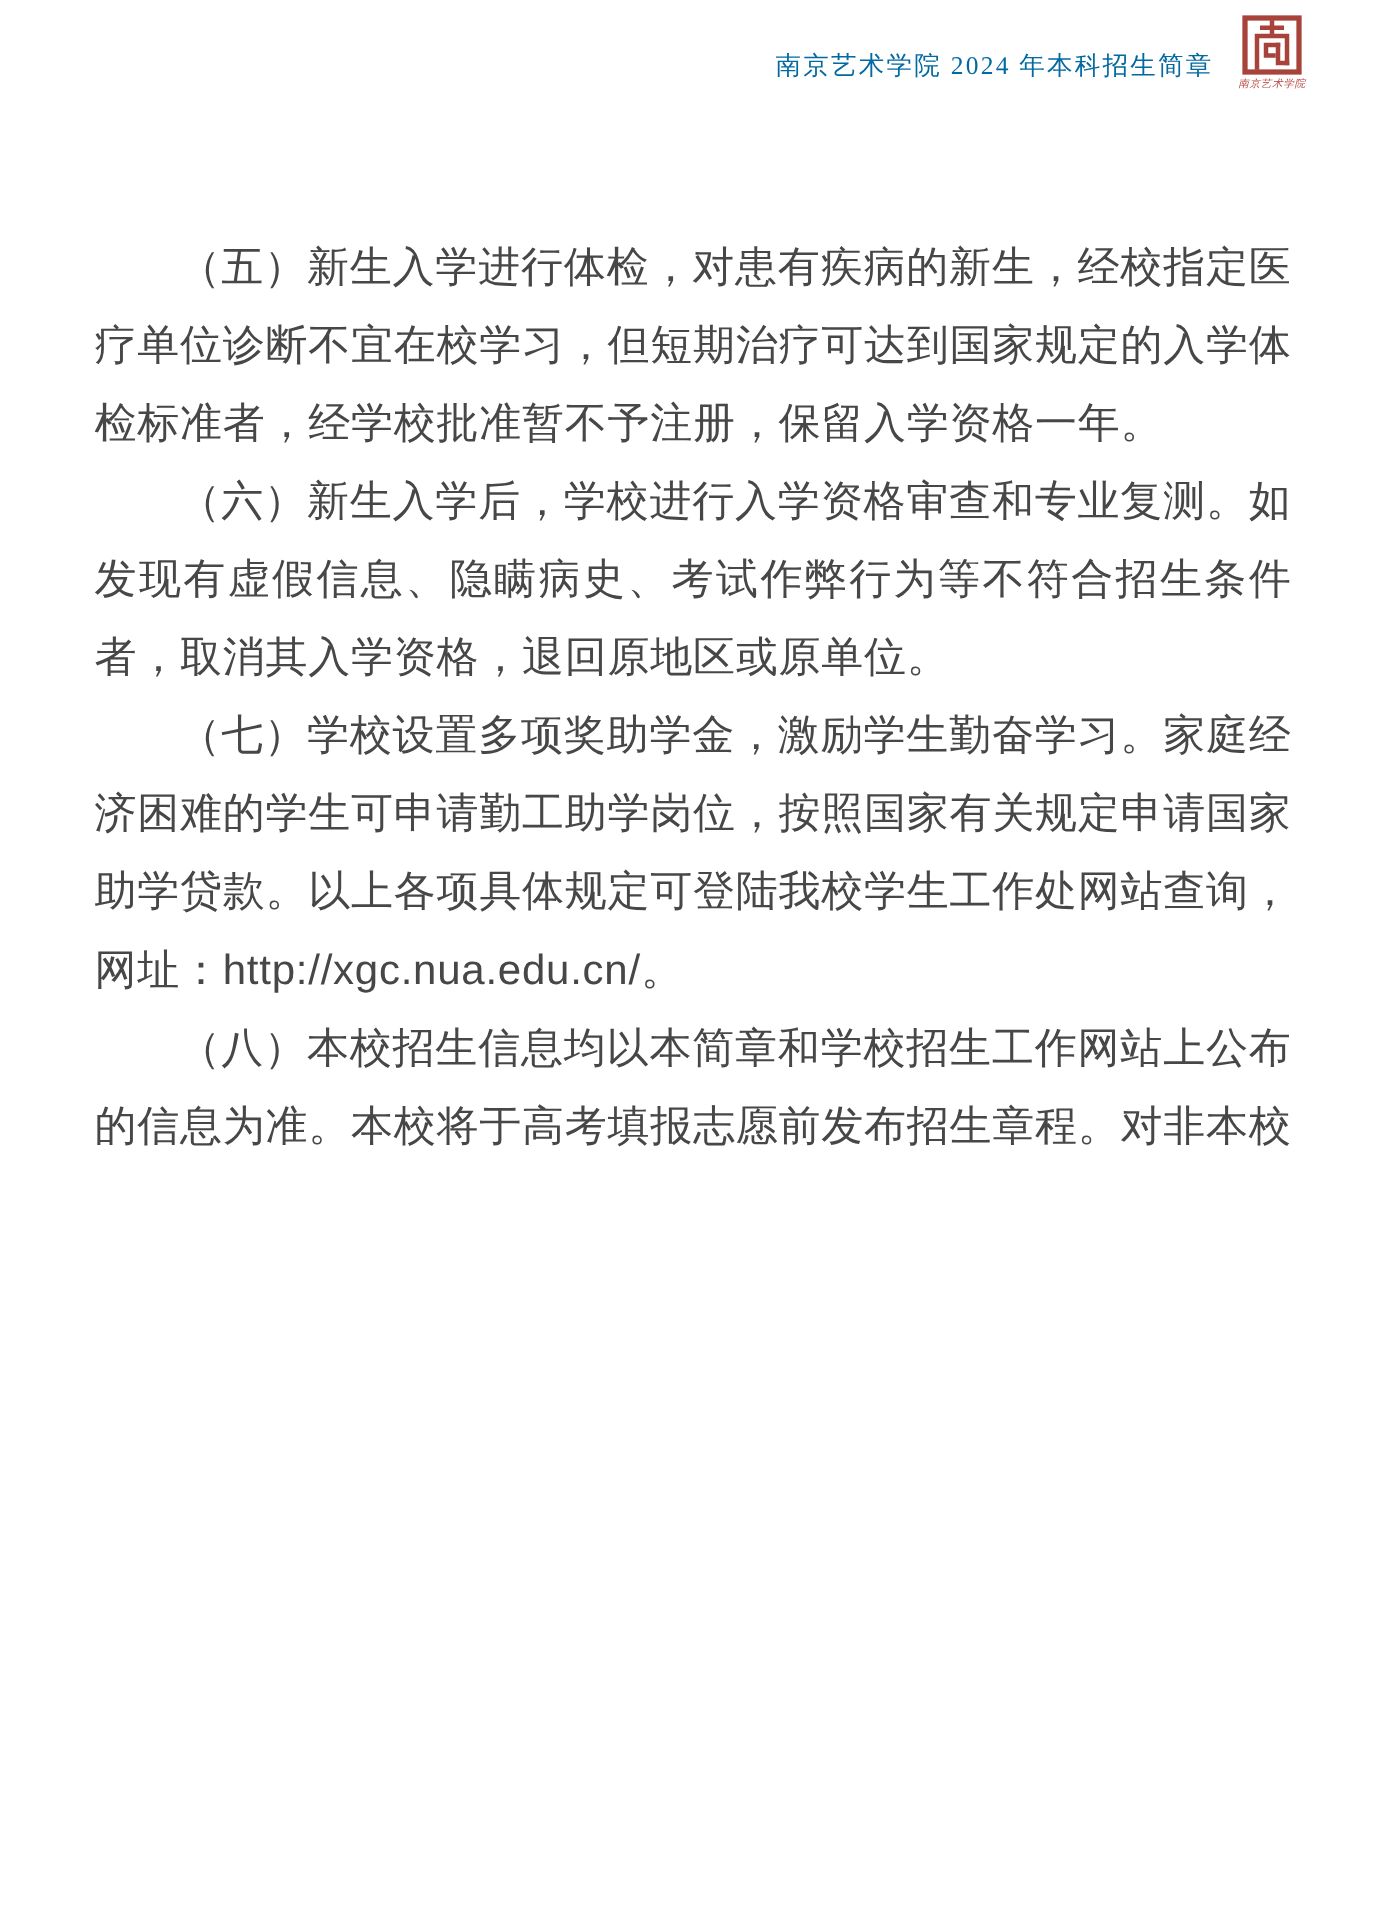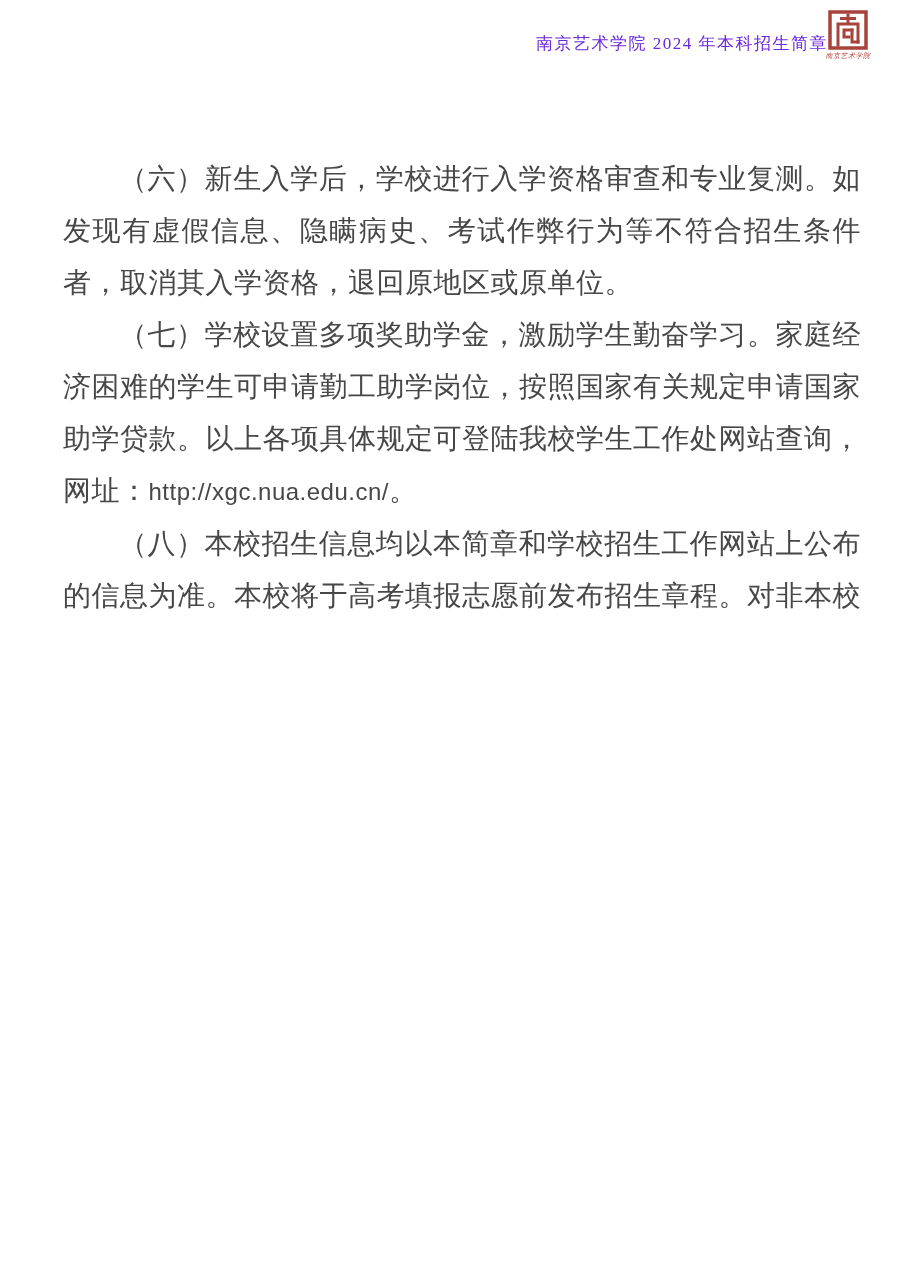--- a/index.html
+++ b/index.html
@@ -9,24 +9,24 @@
     height: 1285px;
     background: #ffffff;
     overflow: hidden;
     font-family: "Liberation Serif", serif;
   }
 
   
   .header-title {
     position: absolute;
     top: 33px;
-    right: 96px;
+    right: 115px;
     font-size: 17px;
     line-height: 22px;
-    color: #6d28d9;
+    color: #0369a1;
     letter-spacing: 1.5px;
     white-space: nowrap;
   }
   .logo {
     position: absolute;
     top: 10px;
     right: 52px;
     width: 48px;
     text-align: center;
     font-style: italic;
@@ -51,21 +51,21 @@
     margin: 0;
     font-size: 28px;
     line-height: 52px;
     color: #474747;
     text-align: justify;
     text-indent: 2em;
     letter-spacing: 0.5px;
   }
   .url-text {
     font-family: "Liberation Sans", sans-serif;
-    font-size: 24px;
+    font-size: 28px;
     letter-spacing: 0.5px;
   }
 </style>
 </head>
 <body>
 
 <div class="page">
 
   <header>
     <div class="header-title">南京艺术学院 2024 年本科招生简章</div>
@@ -79,18 +79,19 @@
           <polyline points="10,35 10,14 30,14 30,32"></polyline>
           <polyline points="30,32 24,32 24,20"></polyline>
           <polyline points="24,20 16,20 16,27 21,27"></polyline>
         </g>
       </svg>
       <div class="logo-caption">南京艺术学院</div>
     </div>
   </header>
 
   <main class="doc-body">
+    <p>（五）新生入学进行体检，对患有疾病的新生，经校指定医疗单位诊断不宜在校学习，但短期治疗可达到国家规定的入学体检标准者，经学校批准暂不予注册，保留入学资格一年。</p>
     <p>（六）新生入学后，学校进行入学资格审查和专业复测。如发现有虚假信息、隐瞒病史、考试作弊行为等不符合招生条件者，取消其入学资格，退回原地区或原单位。</p>
     <p><span>（七）学校设置多项奖助学金，激励学生勤奋学习。家庭经济困难的学生可申请勤工助学岗位，按照国家有关规定申请国家助学贷款。以上各项具体规定可登陆我校学生工作处网站查询，网址：</span><span class="url-text">http://xgc.nua.edu.cn/</span><span>。</span></p>
     <p>（八）本校招生信息均以本简章和学校招生工作网站上公布的信息为准。本校将于高考填报志愿前发布招生章程。对非本校</p>
   </main>
 
 </div>
 
 </body></html>

